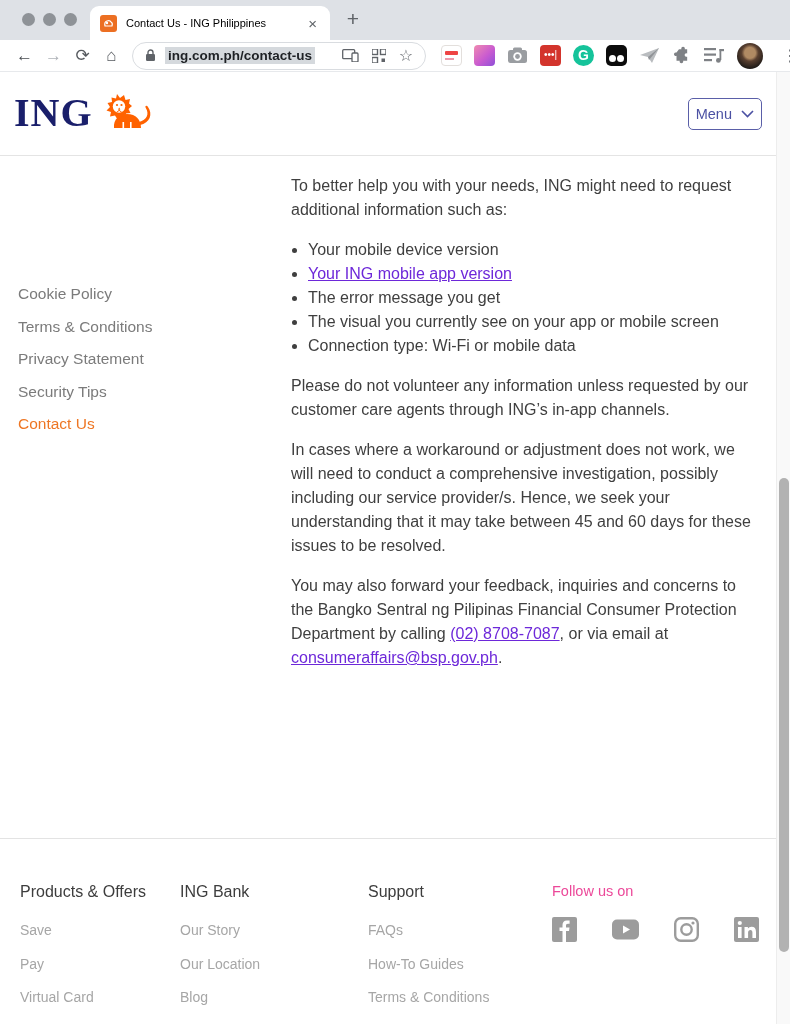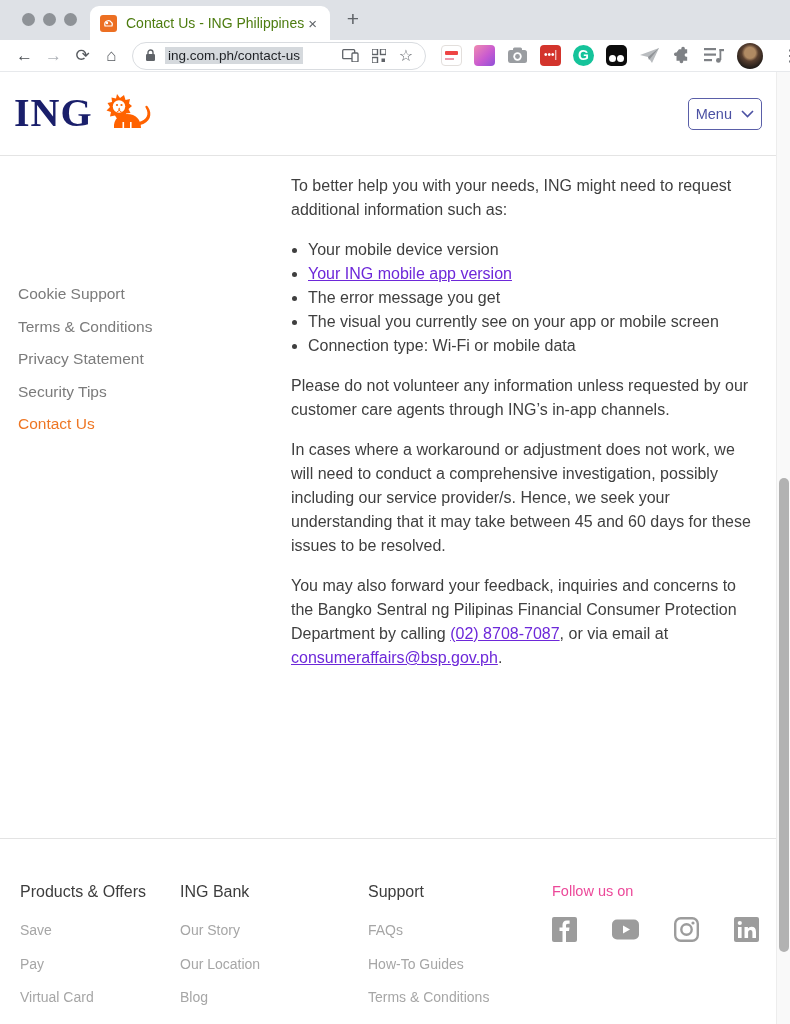--- a/index.html
+++ b/index.html
@@ -7,32 +7,32 @@
   body { font-family: "Liberation Sans", sans-serif; background: #fff; position: relative; }
 
   
   .tabstrip { position: relative; height: 40px; background: #dee1e6; }
   .traffic { position: absolute; left: 22px; top: 13px; display: flex; gap: 8px; }
   .traffic span { width: 13px; height: 13px; border-radius: 50%; background: #8e9297; display: block; }
   .tab { position: absolute; left: 90px; top: 6px; width: 240px; height: 34px; background: #fff;
          border-radius: 9px 9px 0 0; display: flex; align-items: center; padding: 0 10px; }
   .favicon { width: 17px; height: 17px; border-radius: 3px; background: #ec6f22; position: relative; flex: none; }
   .favicon svg { position: absolute; inset: 2px; }
-  .tab-title { flex: 1; margin-left: 9px; font-size: 14px; color: #4d7c0f; white-space: nowrap; overflow: hidden; }
+  .tab-title { flex: 1; margin-left: 9px; font-size: 11px; color: #000000; white-space: nowrap; overflow: hidden; }
   .tab-close { font-size: 15px; color: #5f6368; padding: 0 3px; cursor: default; }
   .newtab { position: absolute; left: 340px; top: 5px; width: 26px; height: 28px; font-size: 21px;
             color: #5f6368; text-align: center; line-height: 27px; }
 
   .toolbar { height: 32px; background: #fff; display: flex; align-items: center; padding: 0 10px;
              border-bottom: 1px solid #e7e9ec; }
   .navbtn { width: 29px; text-align: center; font-size: 17px; color: #565a5f; flex: none; }
   .navbtn.disabled { color: #aeb2b7; }
   .omnibox { width: 294px; height: 28px; border: 1px solid #d9dce0; border-radius: 14px; background: #fff;
              display: flex; align-items: center; padding: 0 12px; margin-left: 6px; flex: none; }
-  .url { font-size: 13.5px; color: #1e2125; background: #d5d9dd; padding: 1px 3px; margin-left: 9px; white-space: nowrap; }
+  .url { font-size: 13.5px; color: #1e2125; background: #d5d9dd; padding: 1px 3px; margin-left: 9px; white-space: nowrap; font-weight: bold; }
   .obx-icons { margin-left: auto; display: flex; align-items: center; gap: 13px; }
   .star { font-size: 16px; color: #5f6368; }
   .ext-row { display: flex; align-items: center; gap: 12px; margin-left: 15px; }
   .ext { width: 21px; height: 21px; border-radius: 4px; position: relative; flex: none; }
   .ext-coupon { background: #fff; border: 1px solid #e3dfdc; }
   .ext-coupon i { position: absolute; left: 3px; top: 5px; width: 13px; height: 4px; background: #e44; border-radius: 1px; }
   .ext-coupon em { position: absolute; left: 3px; top: 12px; width: 9px; height: 2px; background: #e9a; }
   .ext-gradient { background: linear-gradient(135deg, #f08bb0 0%, #c95bd0 55%, #8e4fd8 100%); }
   .ext-lastpass { background: #d3342c; color: #fff; font-size: 10px; text-align: center; line-height: 19px; letter-spacing: 0; }
   .ext-grammarly { background: #15c39a; border-radius: 50%; color: #fff; font-weight: bold; font-size: 14px; text-align: center; line-height: 21px; }
@@ -186,21 +186,21 @@
     <button class="menu-btn">
       <span>Menu</span>
       <svg width="13" height="8" viewBox="0 0 13 8">
         <path d="M1 1 L6.5 6.5 L12 1" fill="none" stroke="#4b51a3" stroke-width="1.6"></path>
       </svg>
     </button>
   </div>
 
   <div class="main">
     <nav class="side-nav">
-      <a href="#">Cookie Support</a>
+      <a href="#">Cookie Policy</a>
       <a href="#">Terms &amp; Conditions</a>
       <a href="#">Privacy Statement</a>
       <a href="#">Security Tips</a>
       <a href="#" class="active">Contact Us</a>
     </nav>
 
     <div class="content">
       <p>To better help you with your needs, ING might need to request additional information such as:</p>
       <ul>
         <li>Your mobile device version</li>

